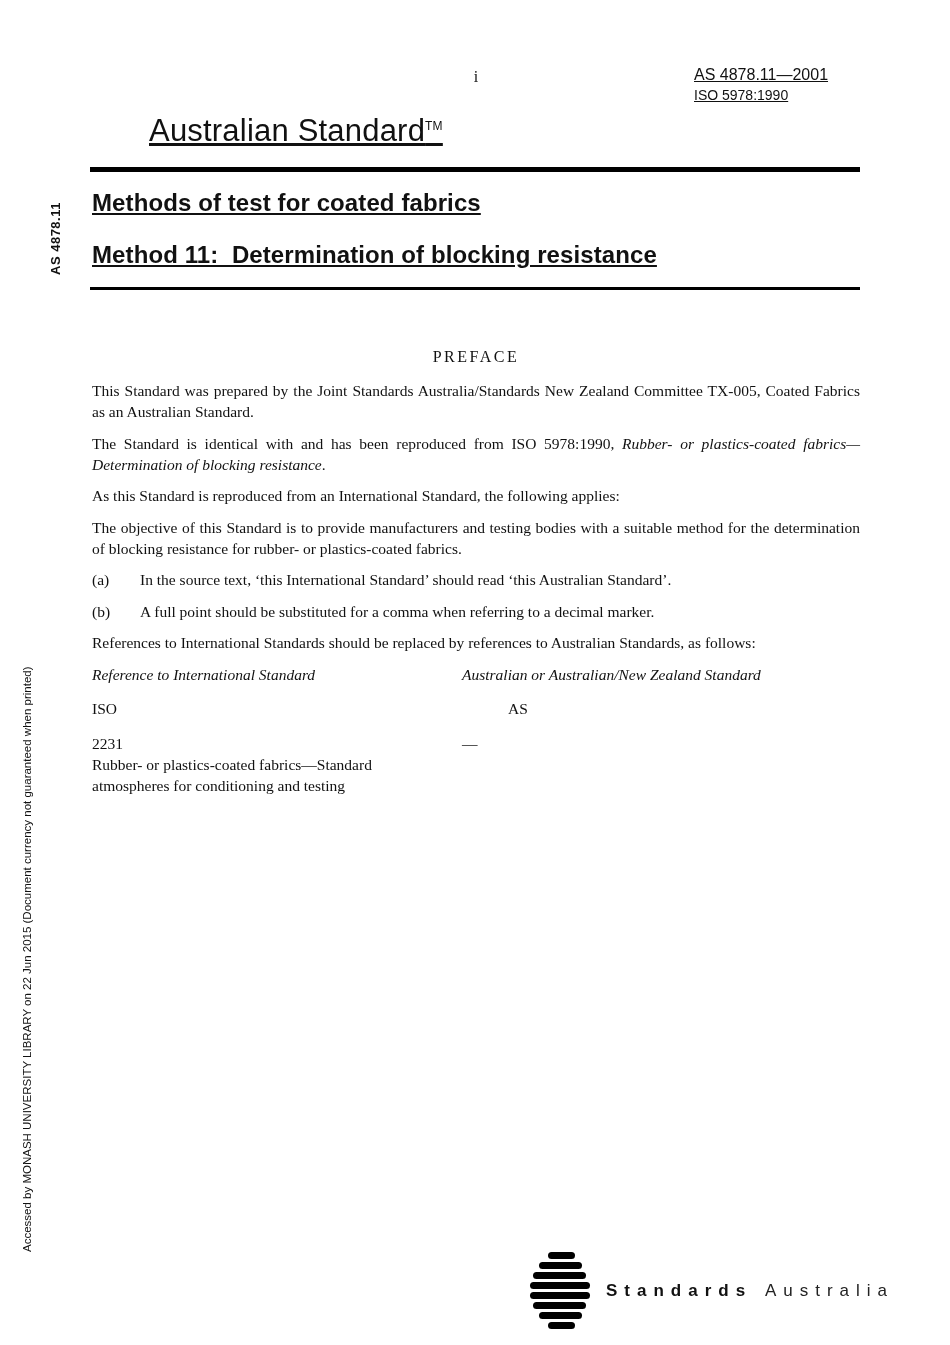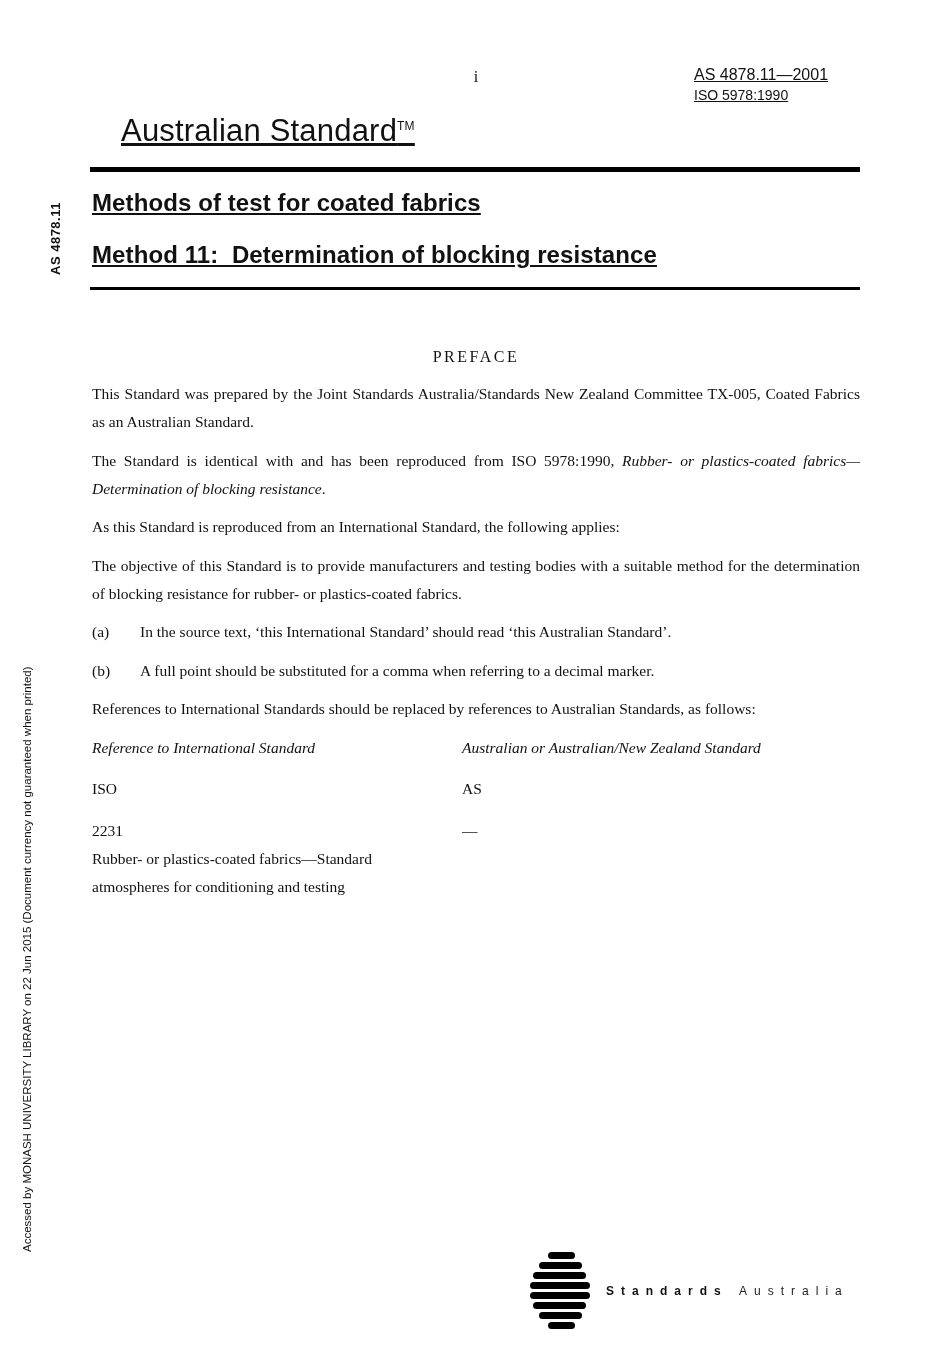--- a/index.html
+++ b/index.html
@@ -55,21 +55,21 @@
     left: 694px;
     line-height: 1.35;
   }
   .header-refs .ref1 { font-size: 16px; }
   .header-refs .ref2 { font-size: 14px; }
 
   
   .masthead-title {
     position: absolute;
     top: 113px;
-    left: 121px;
+    left: 149px;
     font-size: 31px;
     font-weight: 500;
     letter-spacing: 0.2px;
   }
   .masthead-title sup {
     font-size: 12px;
     vertical-align: super;
     font-weight: normal;
   }
   .rule {
@@ -100,59 +100,59 @@
     text-align: center;
     font-size: 16px;
     letter-spacing: 2.5px;
   }
   .body-content {
     position: absolute;
     top: 380px;
     left: 92px;
     width: 768px;
     font-size: 15.5px;
-    line-height: 28px;
+    line-height: 21px;
   }
   .body-content p {
     text-align: justify;
     margin-bottom: 10.5px;
   }
   .item-row {
     display: flex;
     margin-bottom: 10.5px;
   }
   .item-label { width: 48px; flex: none; }
   .item-text { flex: 1; }
 
   .italic { font-style: italic; }
 
   
   .ref-table { margin-top: 10px; }
   .rt-row { display: flex; align-items: flex-start; }
   .rt-col1 { width: 370px; flex: none; }
   .rt-col2 { width: 300px; flex: none; }
   .rt-head { margin-bottom: 13px; }
-  .rt-orgs { margin-bottom: 14px; }
+  .rt-orgs { margin-bottom: 14px; gap: 46px; }
   .rt-entry { display: flex; flex-direction: column; }
   .rt-num { width: 68px; flex: none; }
   .rt-title { width: 290px; flex: none; }
 
   
   .footer-logo {
     position: absolute;
     left: 528px;
     top: 1252px;
     display: flex;
     align-items: center;
   }
   .logo-mark { width: 64px; height: 78px; flex: none; }
   .logo-words {
     margin-left: 14px;
     font-family: "Liberation Sans", sans-serif;
-    font-size: 12px;
+    font-size: 17px;
     white-space: nowrap;
   }
   .logo-word-bold { font-weight: bold; letter-spacing: 7px; }
   .logo-word-light { font-weight: normal; letter-spacing: 7px; margin-left: 8px; color: #222; }
 </style>
 </head>
 <body>
 
 <div class="page">
 

